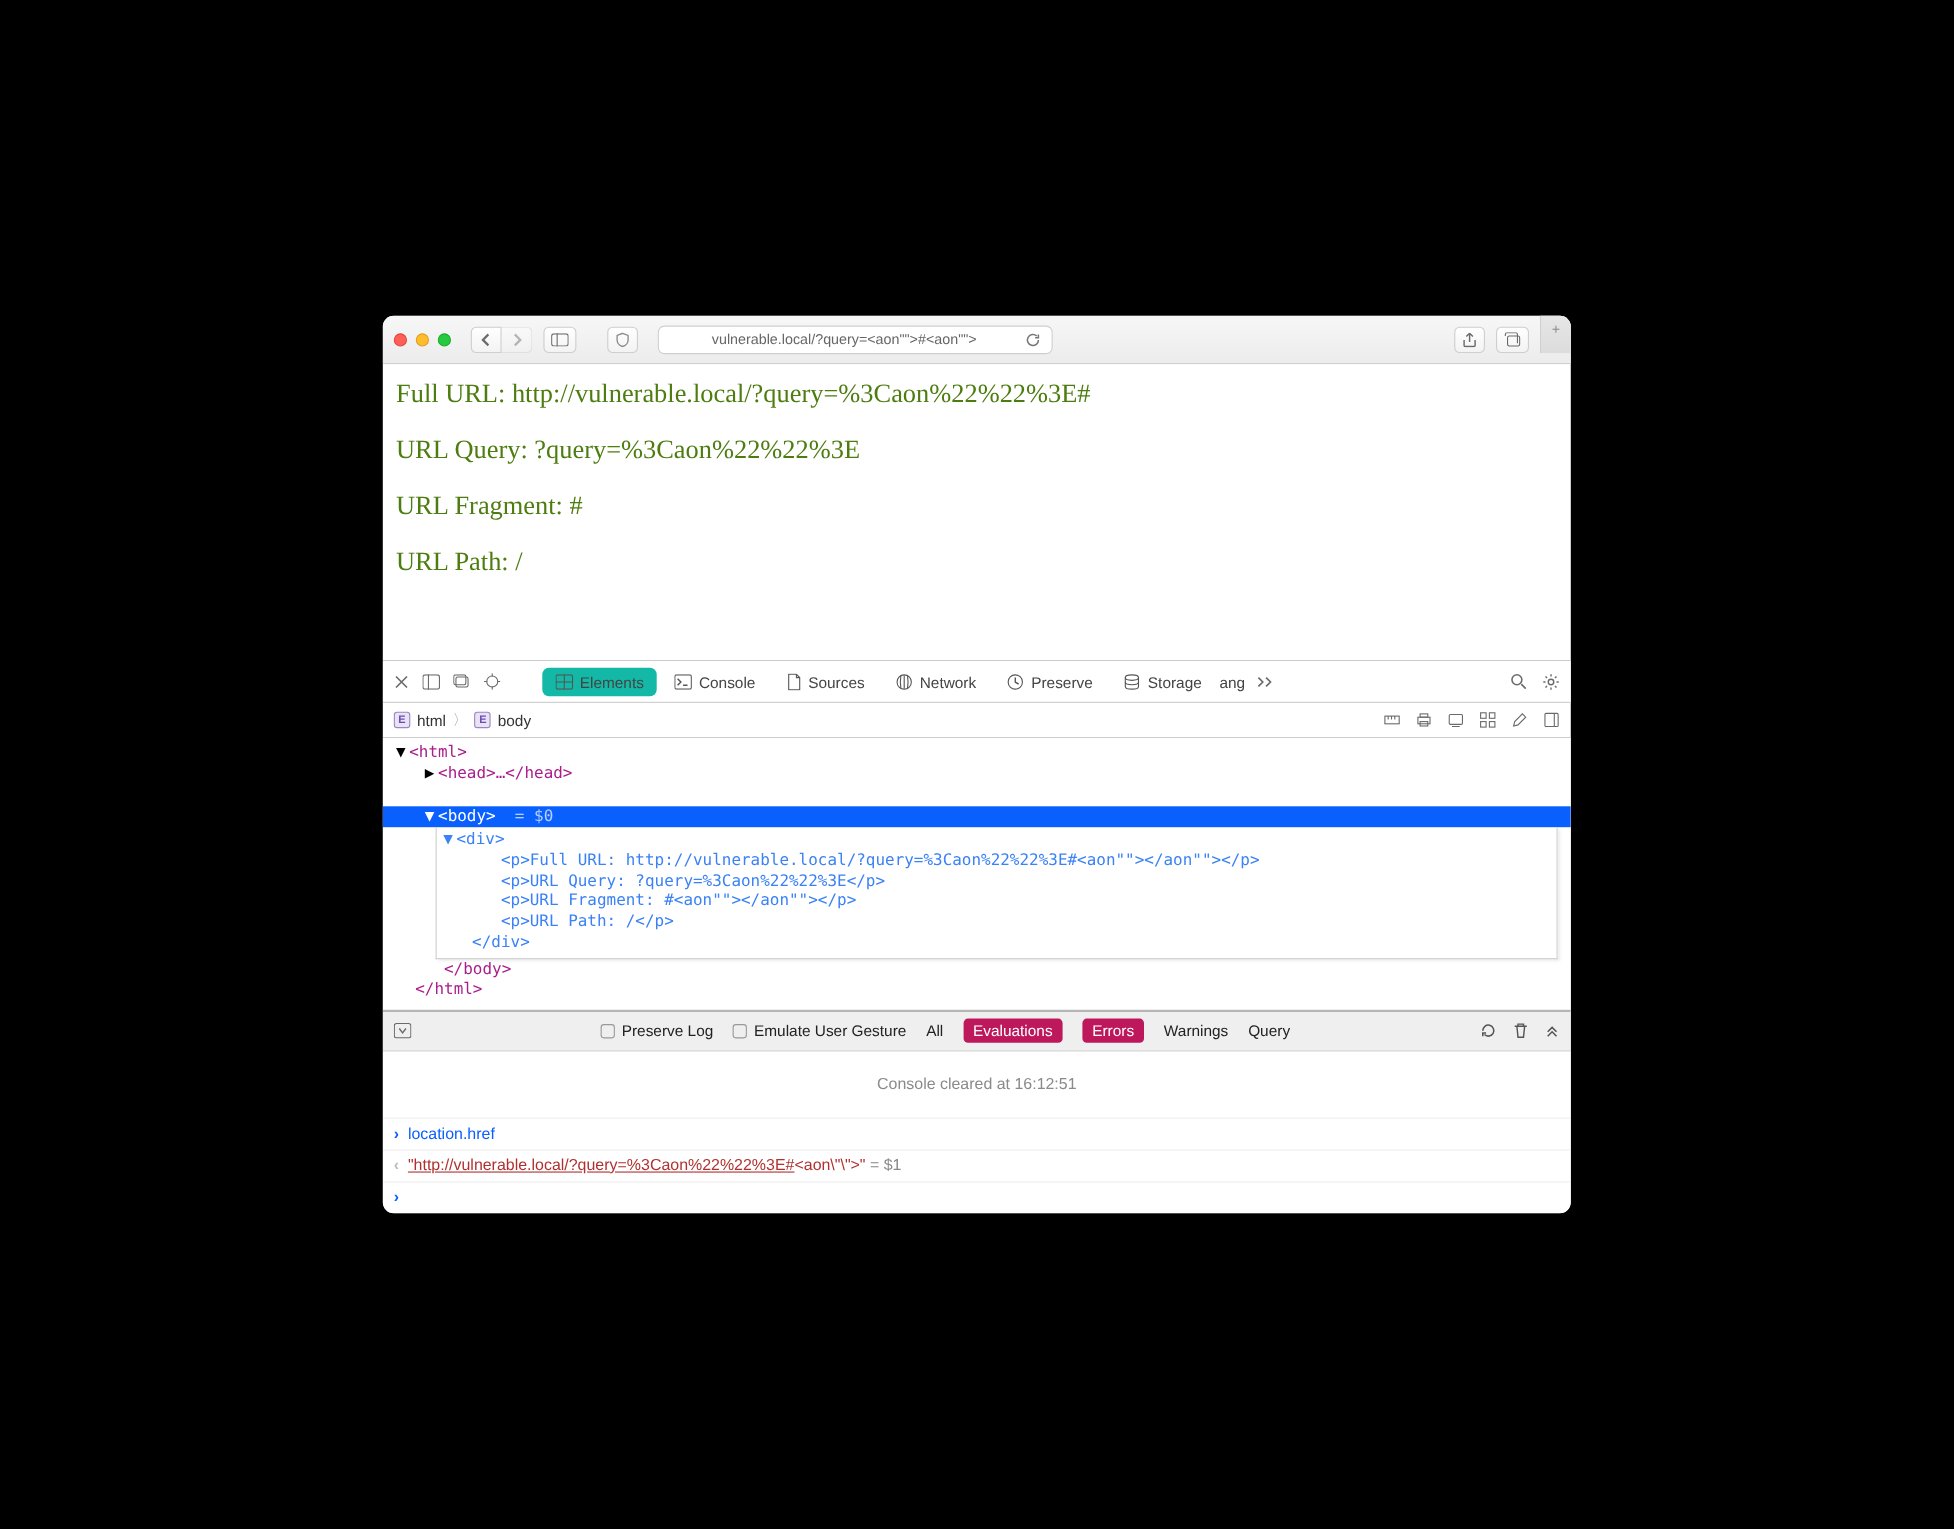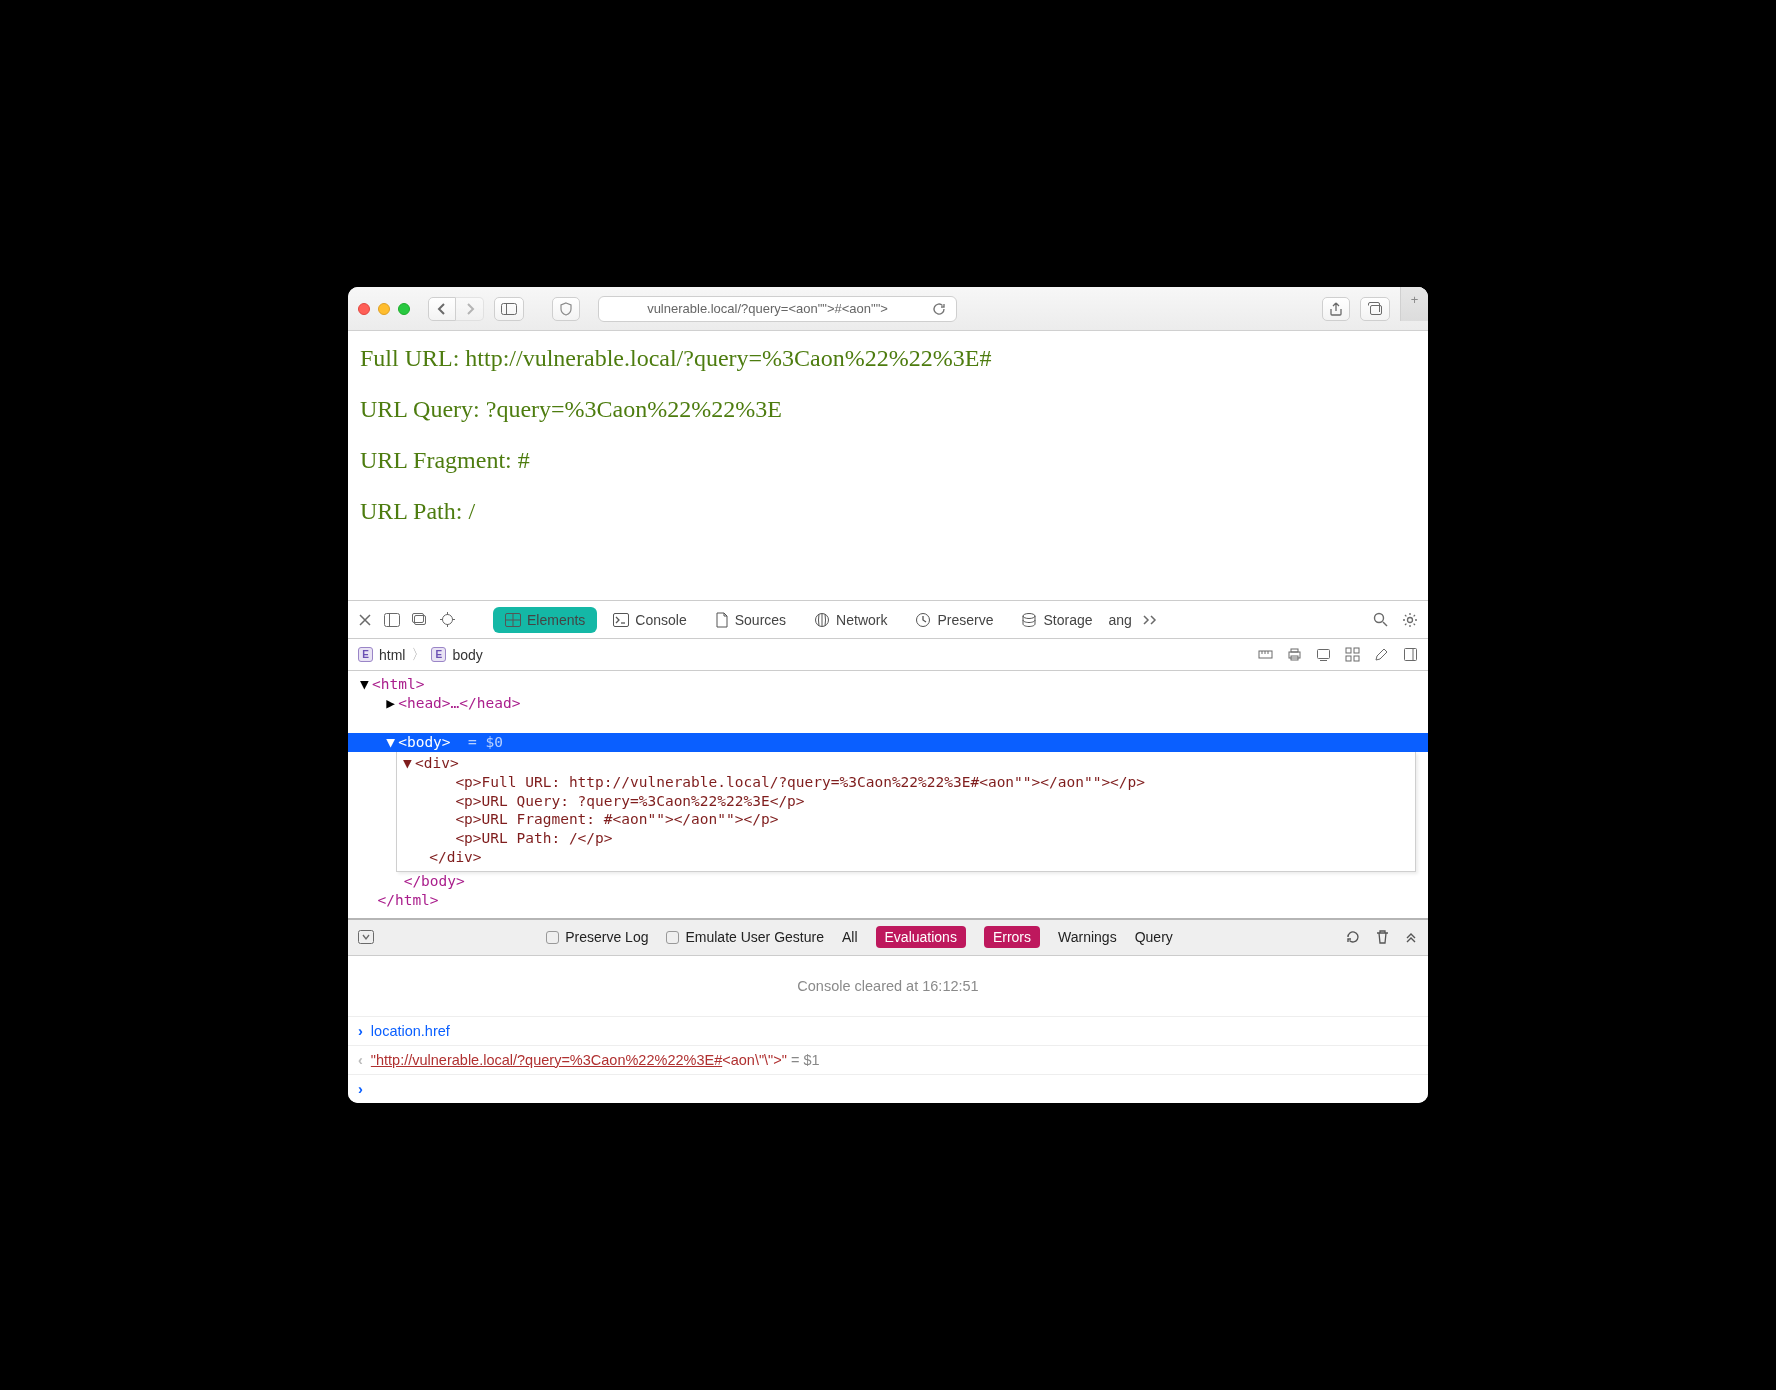--- a/index.html
+++ b/index.html
@@ -154,21 +154,21 @@
   }
   .selrow .dim { color: rgba(255,255,255,.7);}
   .twisty { display:inline-block; width:12px;}
   .htmlbox {
     margin-left: 48px;
     margin-right: 12px;
     border:1px solid #cfcfcf;
     border-top: none;
     box-shadow: 2px 2px 3px rgba(0,0,0,.08);
     padding: 2px 6px 4px 6px;
-    color:#7f1d1d;
+    color:#3b82f6;
   }
   .htmlbox div { white-space: pre; }
   
   .consolebar {
     height: 36px;
     background:#efefef;
     border-bottom:1px solid #ccc;
     display:flex;
     align-items:center;
     padding: 0 10px;

